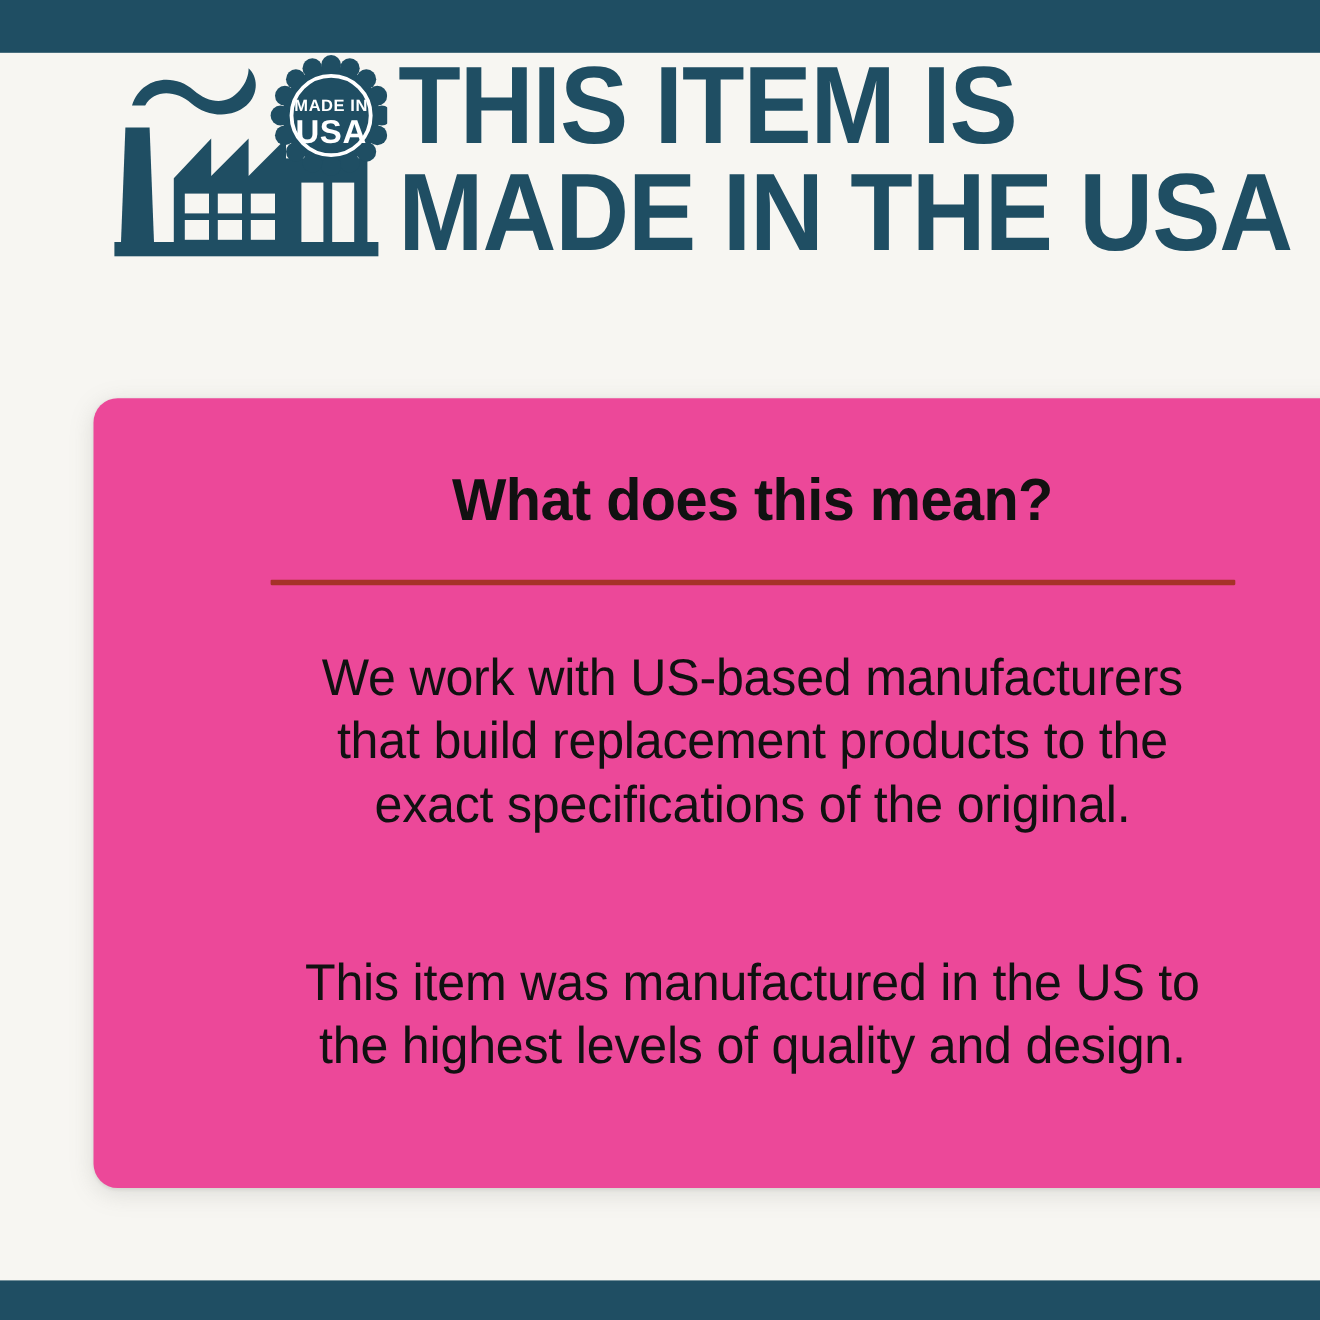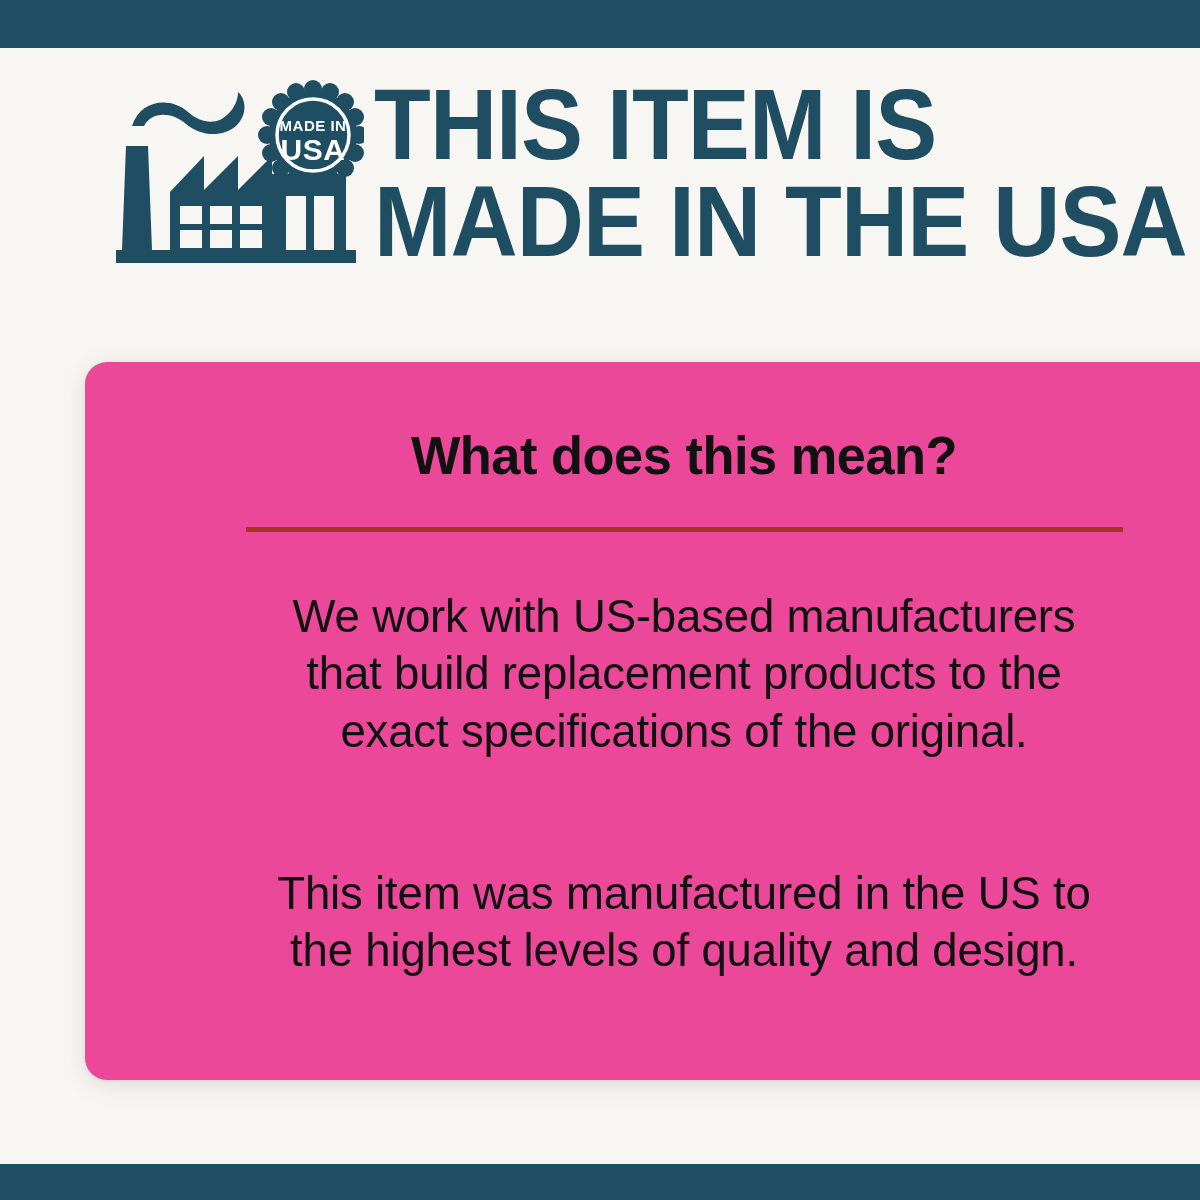--- a/index.html
+++ b/index.html
@@ -21,24 +21,24 @@
     left: 0;
     width: 1200px;
     background: #1f4e63;
   }
   .bar-top    { top: 0;    height: 48px; }
   .bar-bottom { top: 1164px; height: 36px; }
 
   
   .header {
     position: absolute;
-    left: 16px; top: 48px;
+    left: 4px; top: 48px;
     width: 960px; height: 250px;
     display: flex;
-    align-items: center;
+    align-items: flex-start;
   }
 
   .logo-mark {
     width: 250px;
     height: 190px;
     margin-left: 98px;
     flex: 0 0 auto;
     position: relative;
   }
   .logo-mark svg { display: block; }

